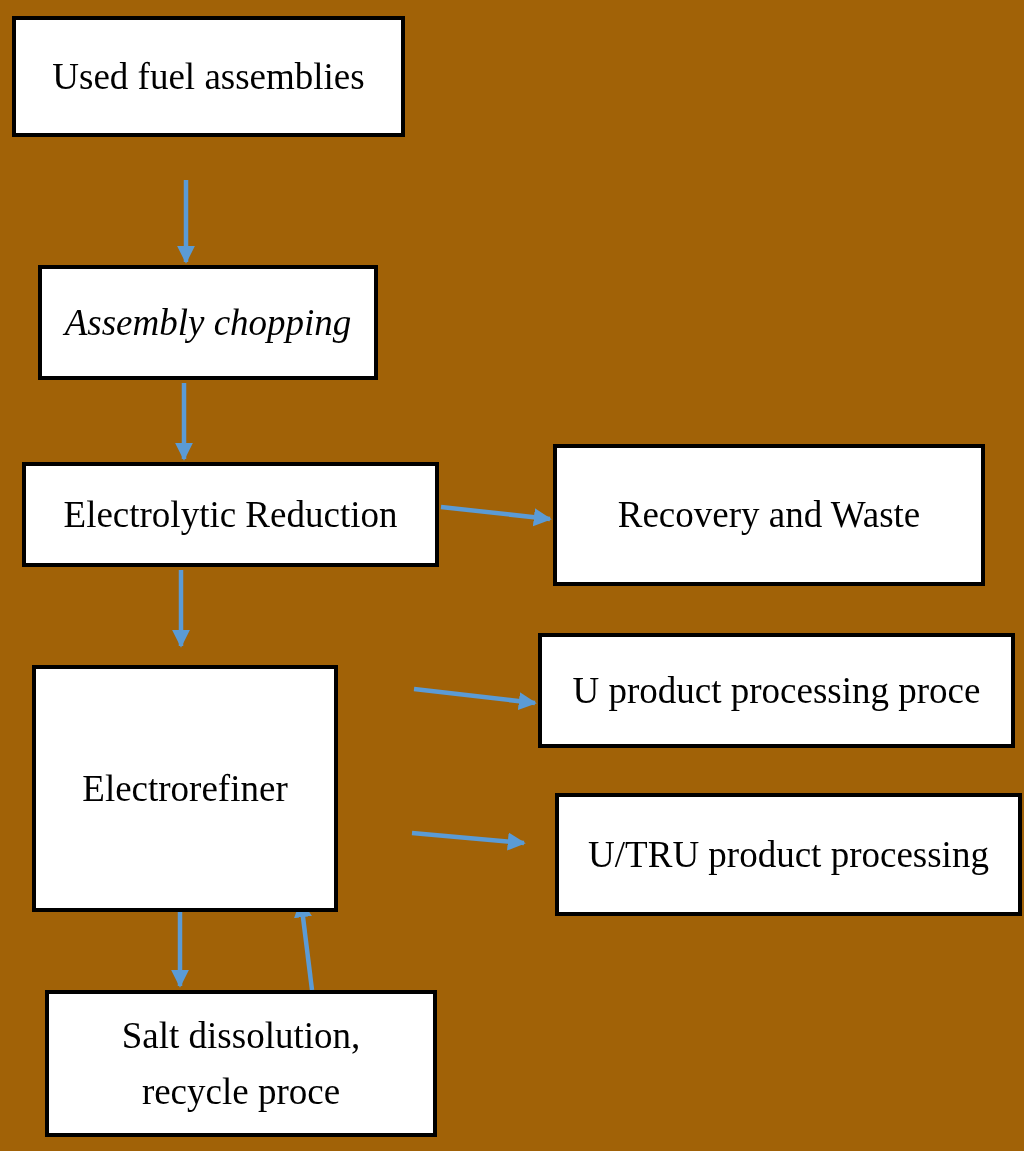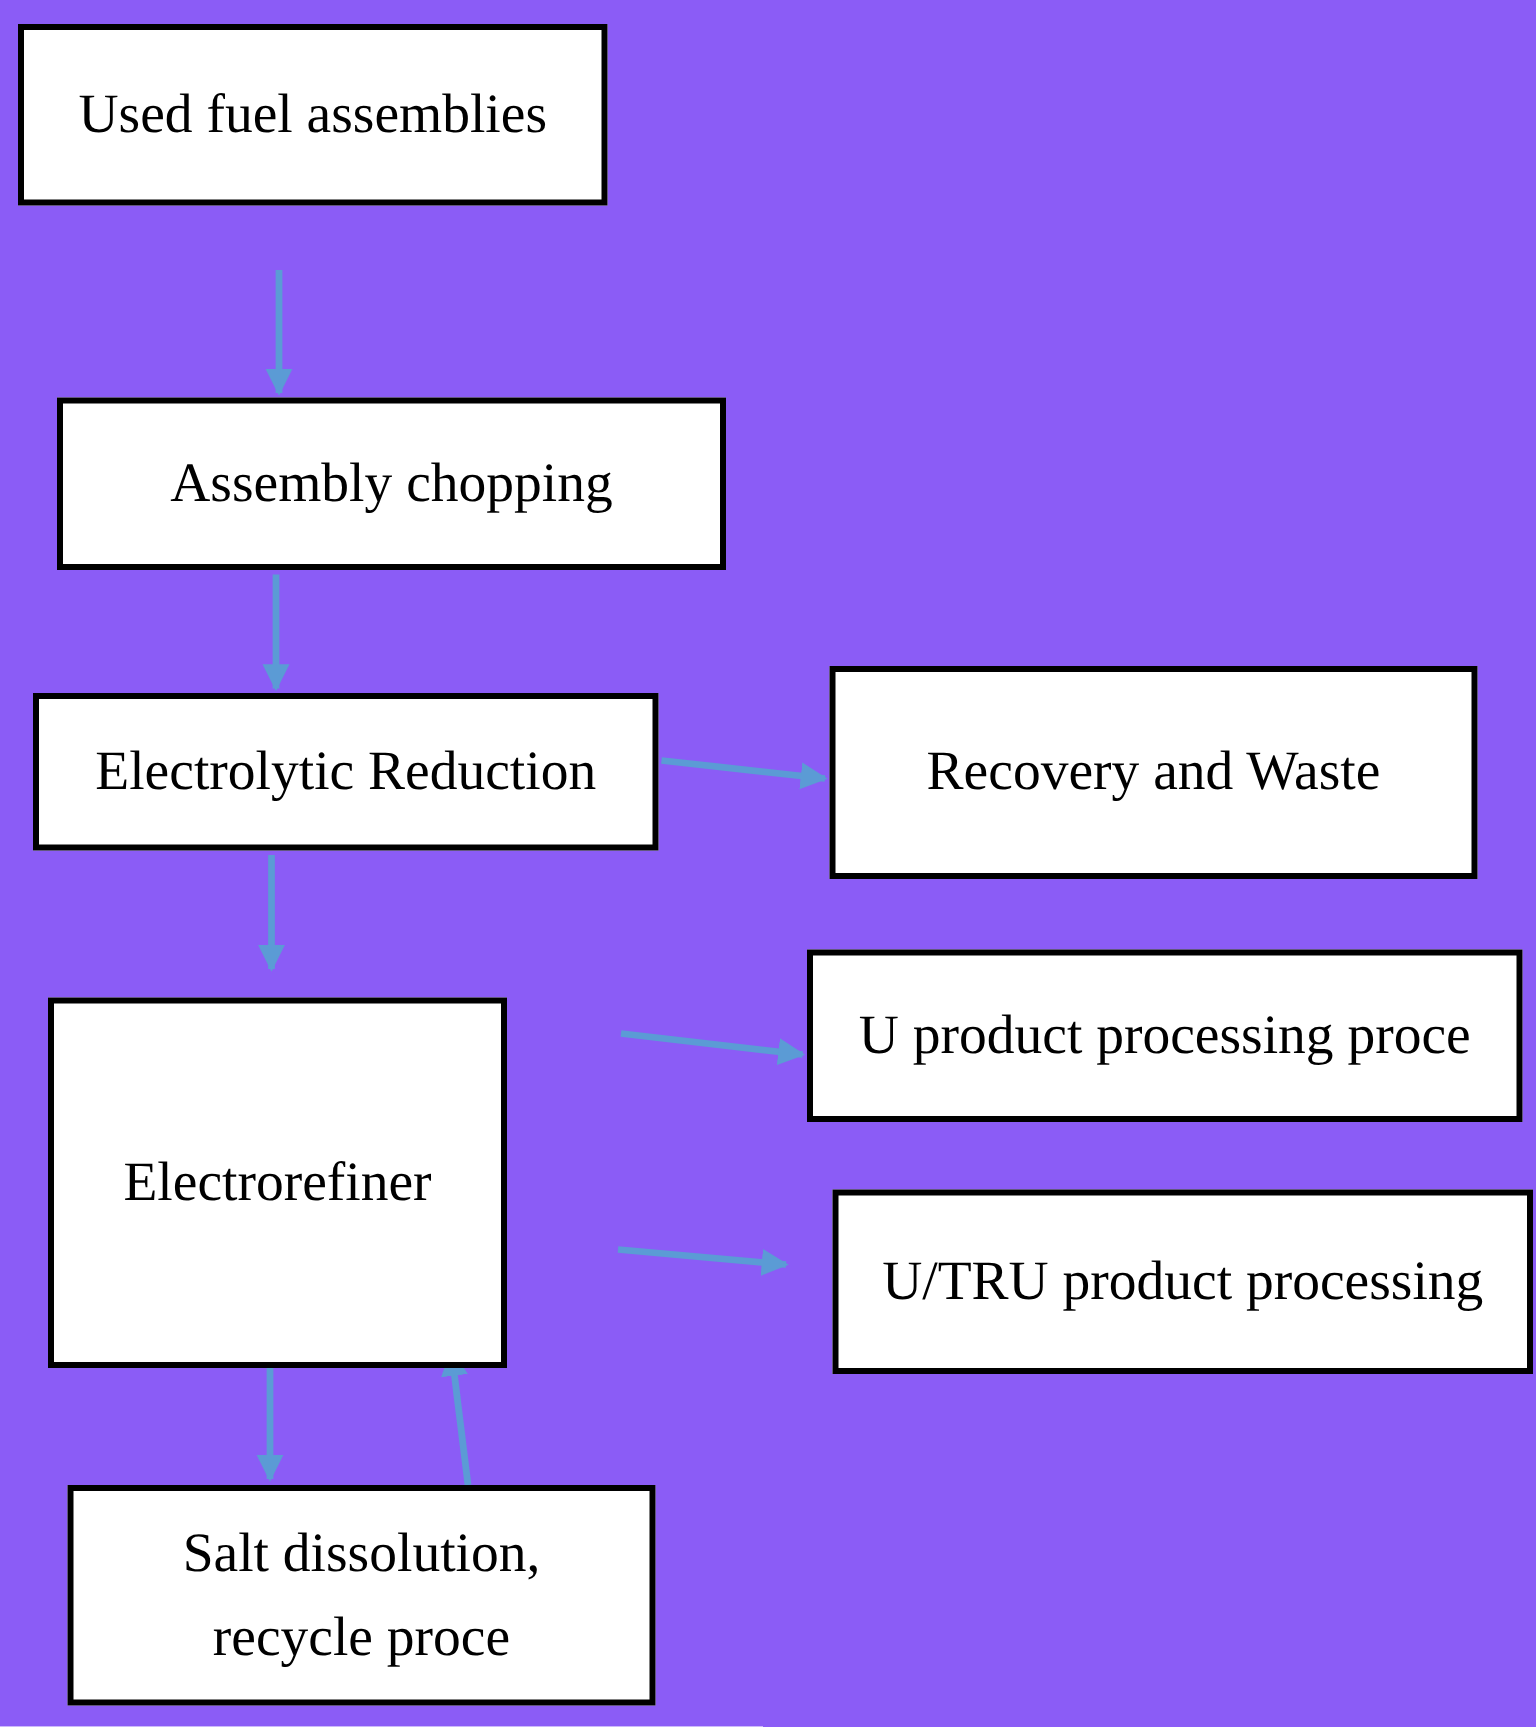--- a/index.html
+++ b/index.html
@@ -4,41 +4,41 @@
 <style>
   html, body {
     margin: 0;
     padding: 0;
     background: #ffffff;
   }
   .canvas {
     position: relative;
     width: 1024px;
     height: 1151px;
-    background: #8b5cf6;
+    background: #a16207;
     font-family: "Liberation Serif", "DejaVu Serif", serif;
     overflow: hidden;
   }
   .node {
     position: absolute;
     box-sizing: border-box;
     background: #ffffff;
     border: 4px solid #000000;
     color: #000000;
     display: flex;
     align-items: center;
     justify-content: center;
     text-align: center;
     font-size: 37px;
     line-height: 1.5;
     white-space: pre-line;
     z-index: 2;
   }
   #node-used-fuel            { left: 12px;  top: 16px;  width: 393px; height: 121px; }
-  #node-assembly-chopping    { left: 38px;  top: 265px; width: 446px; height: 115px; }
+  #node-assembly-chopping    { left: 38px;  top: 265px; width: 340px; height: 115px; font-style: italic; }
   #node-electrolytic-reduction { left: 22px; top: 462px; width: 417px; height: 105px; }
   #node-recovery-waste       { left: 553px; top: 444px; width: 432px; height: 142px; }
   #node-electrorefiner       { left: 32px;  top: 665px; width: 306px; height: 247px; }
   #node-u-product            { left: 538px; top: 633px; width: 477px; height: 115px; }
   #node-u-tru-product        { left: 527px; top: 793px; width: 467px; height: 123px; margin-left: 28px; }
   #node-salt-dissolution     { left: 45px;  top: 990px; width: 392px; height: 147px; }
   .edges-layer {
     position: absolute;
     left: 0; top: 0;
     width: 1024px;

